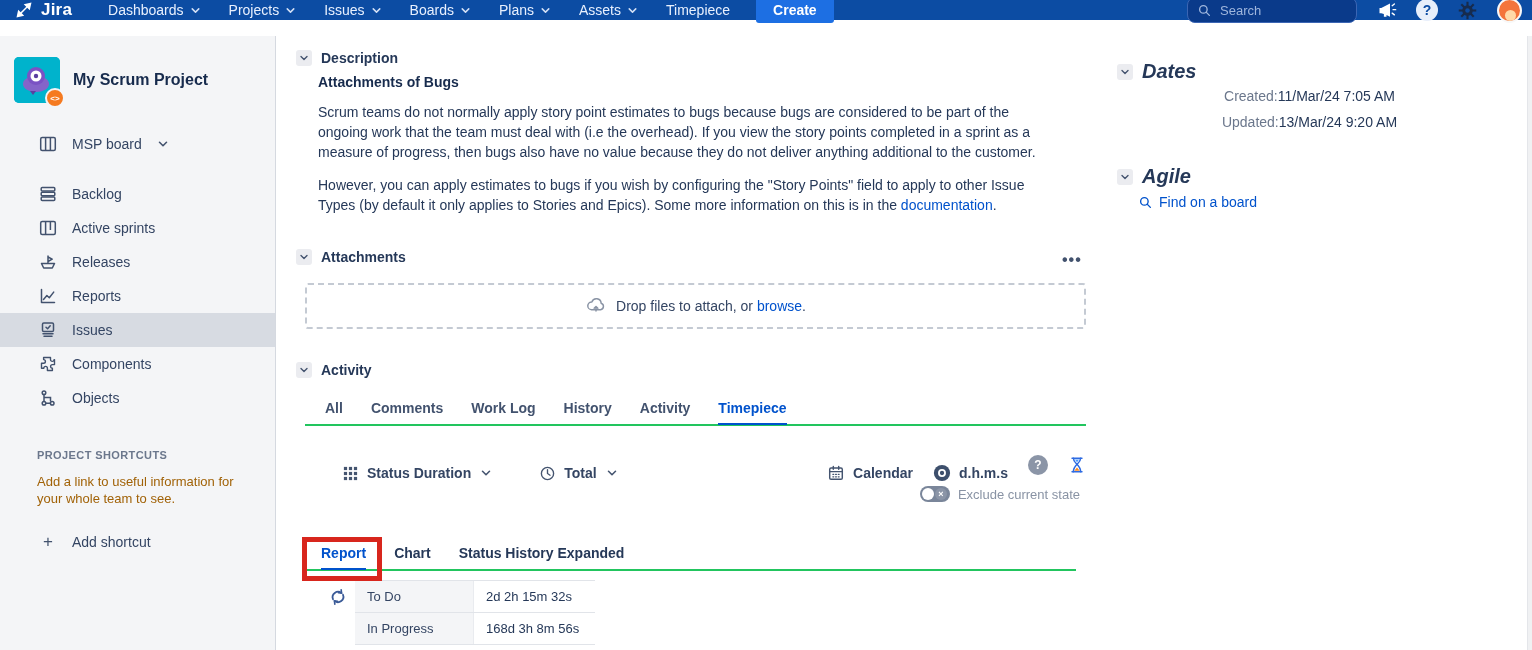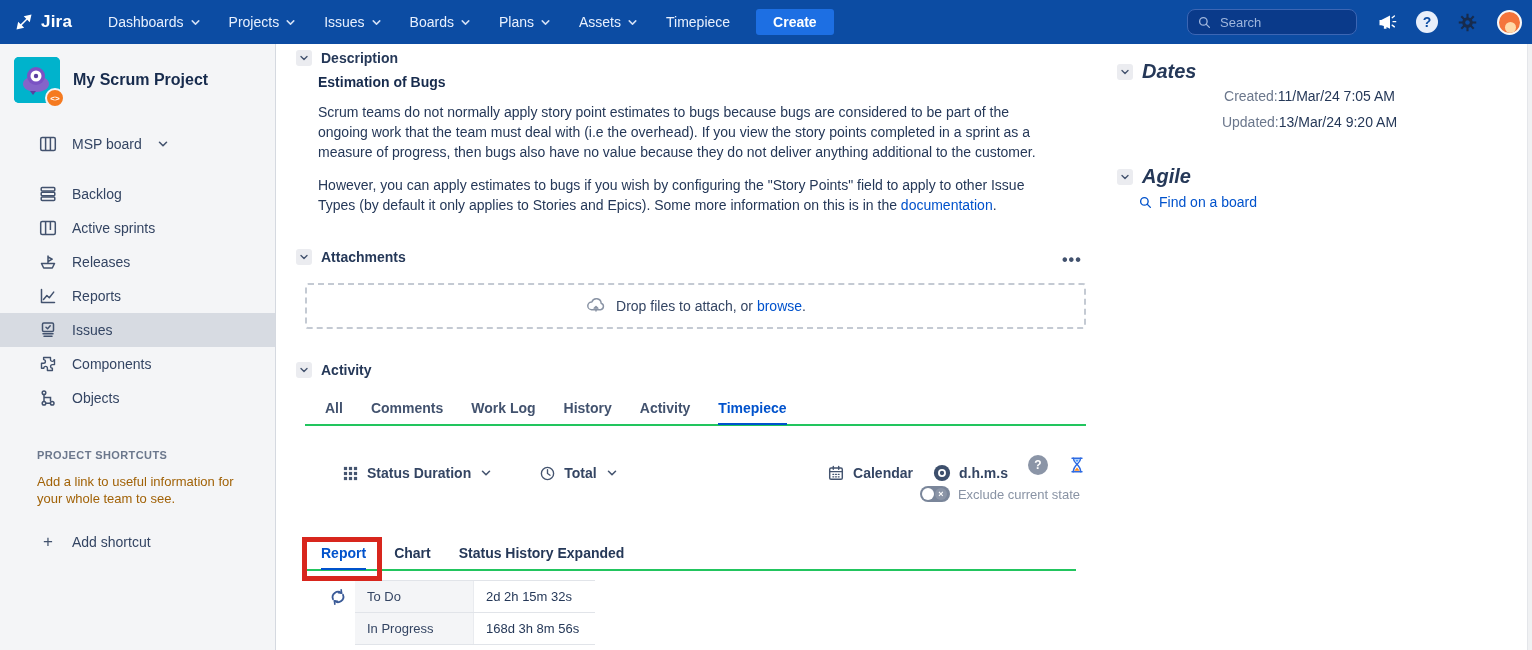--- a/index.html
+++ b/index.html
@@ -1,20 +1,20 @@
 <!DOCTYPE html>
 <html><head>
 <meta charset="utf-8">
 <style>
   * { margin:0; padding:0; box-sizing:border-box; }
   html,body { width:1532px; height:650px; overflow:hidden;
     font-family:"Liberation Sans", sans-serif; background:#fff; color:#172b4d; }
 
   
-  .navbar { position:absolute; left:0; top:0; width:1532px; height:44px;
+  .navbar { position:absolute; left:0; top:0; width:1532px; height:20px;
     background:#0c4ca3; display:flex; align-items:center; z-index:30; }
   .logo { display:flex; align-items:center; gap:7px; margin-left:14px; cursor:pointer; }
   .logo-text { color:#fff; font-size:17px; font-weight:700; letter-spacing:.2px; }
   .nav-items { display:flex; align-items:center; gap:27px; margin-left:36px; }
   .nav-item { display:flex; align-items:center; gap:5px; color:#e8f0fe; font-size:14px;
     cursor:pointer; white-space:nowrap; }
   .nav-item svg { opacity:.9; }
   .create-btn { margin-left:26px; background:#1d6fe3; color:#fff; font-size:14px;
     font-weight:600; border:none; border-radius:3px; padding:5px 17px; cursor:pointer; }
   .nav-right { margin-left:auto; display:flex; align-items:center; gap:19px; margin-right:10px; }
@@ -409,21 +409,21 @@
 <div class="main">
 
   <div class="section-head" style="left:20px; top:14px">
     <span class="chev-box">
         <svg width="12" height="12" color="#42526e">
           <use href="#i-chev"></use>
         </svg>
       </span>
     <span class="section-title">Description</span>
   </div>
-  <div class="desc-heading">Estimation of Bugs</div>
+  <div class="desc-heading">Attachments of Bugs</div>
   <p class="para" style="top:66px">Scrum teams do not normally apply story point estimates to bugs because bugs are considered to be part of the ongoing work that the team must deal with (i.e the overhead). If you view the story points completed in a sprint as a measure of progress, then bugs also have no value because they do not deliver anything additional to the customer.</p>
   <p class="para" style="top:139px"><span>However, you can apply estimates to bugs if you wish by configuring the "Story Points" field to apply to other Issue Types (by default it only applies to Stories and Epics). Some more information on this is in the </span><a class="link">documentation</a><span>.</span></p>
 
   <div class="section-head" style="left:20px; top:213px">
     <span class="chev-box">
         <svg width="12" height="12" color="#42526e">
           <use href="#i-chev"></use>
         </svg>
       </span>
     <span class="section-title">Attachments</span>

